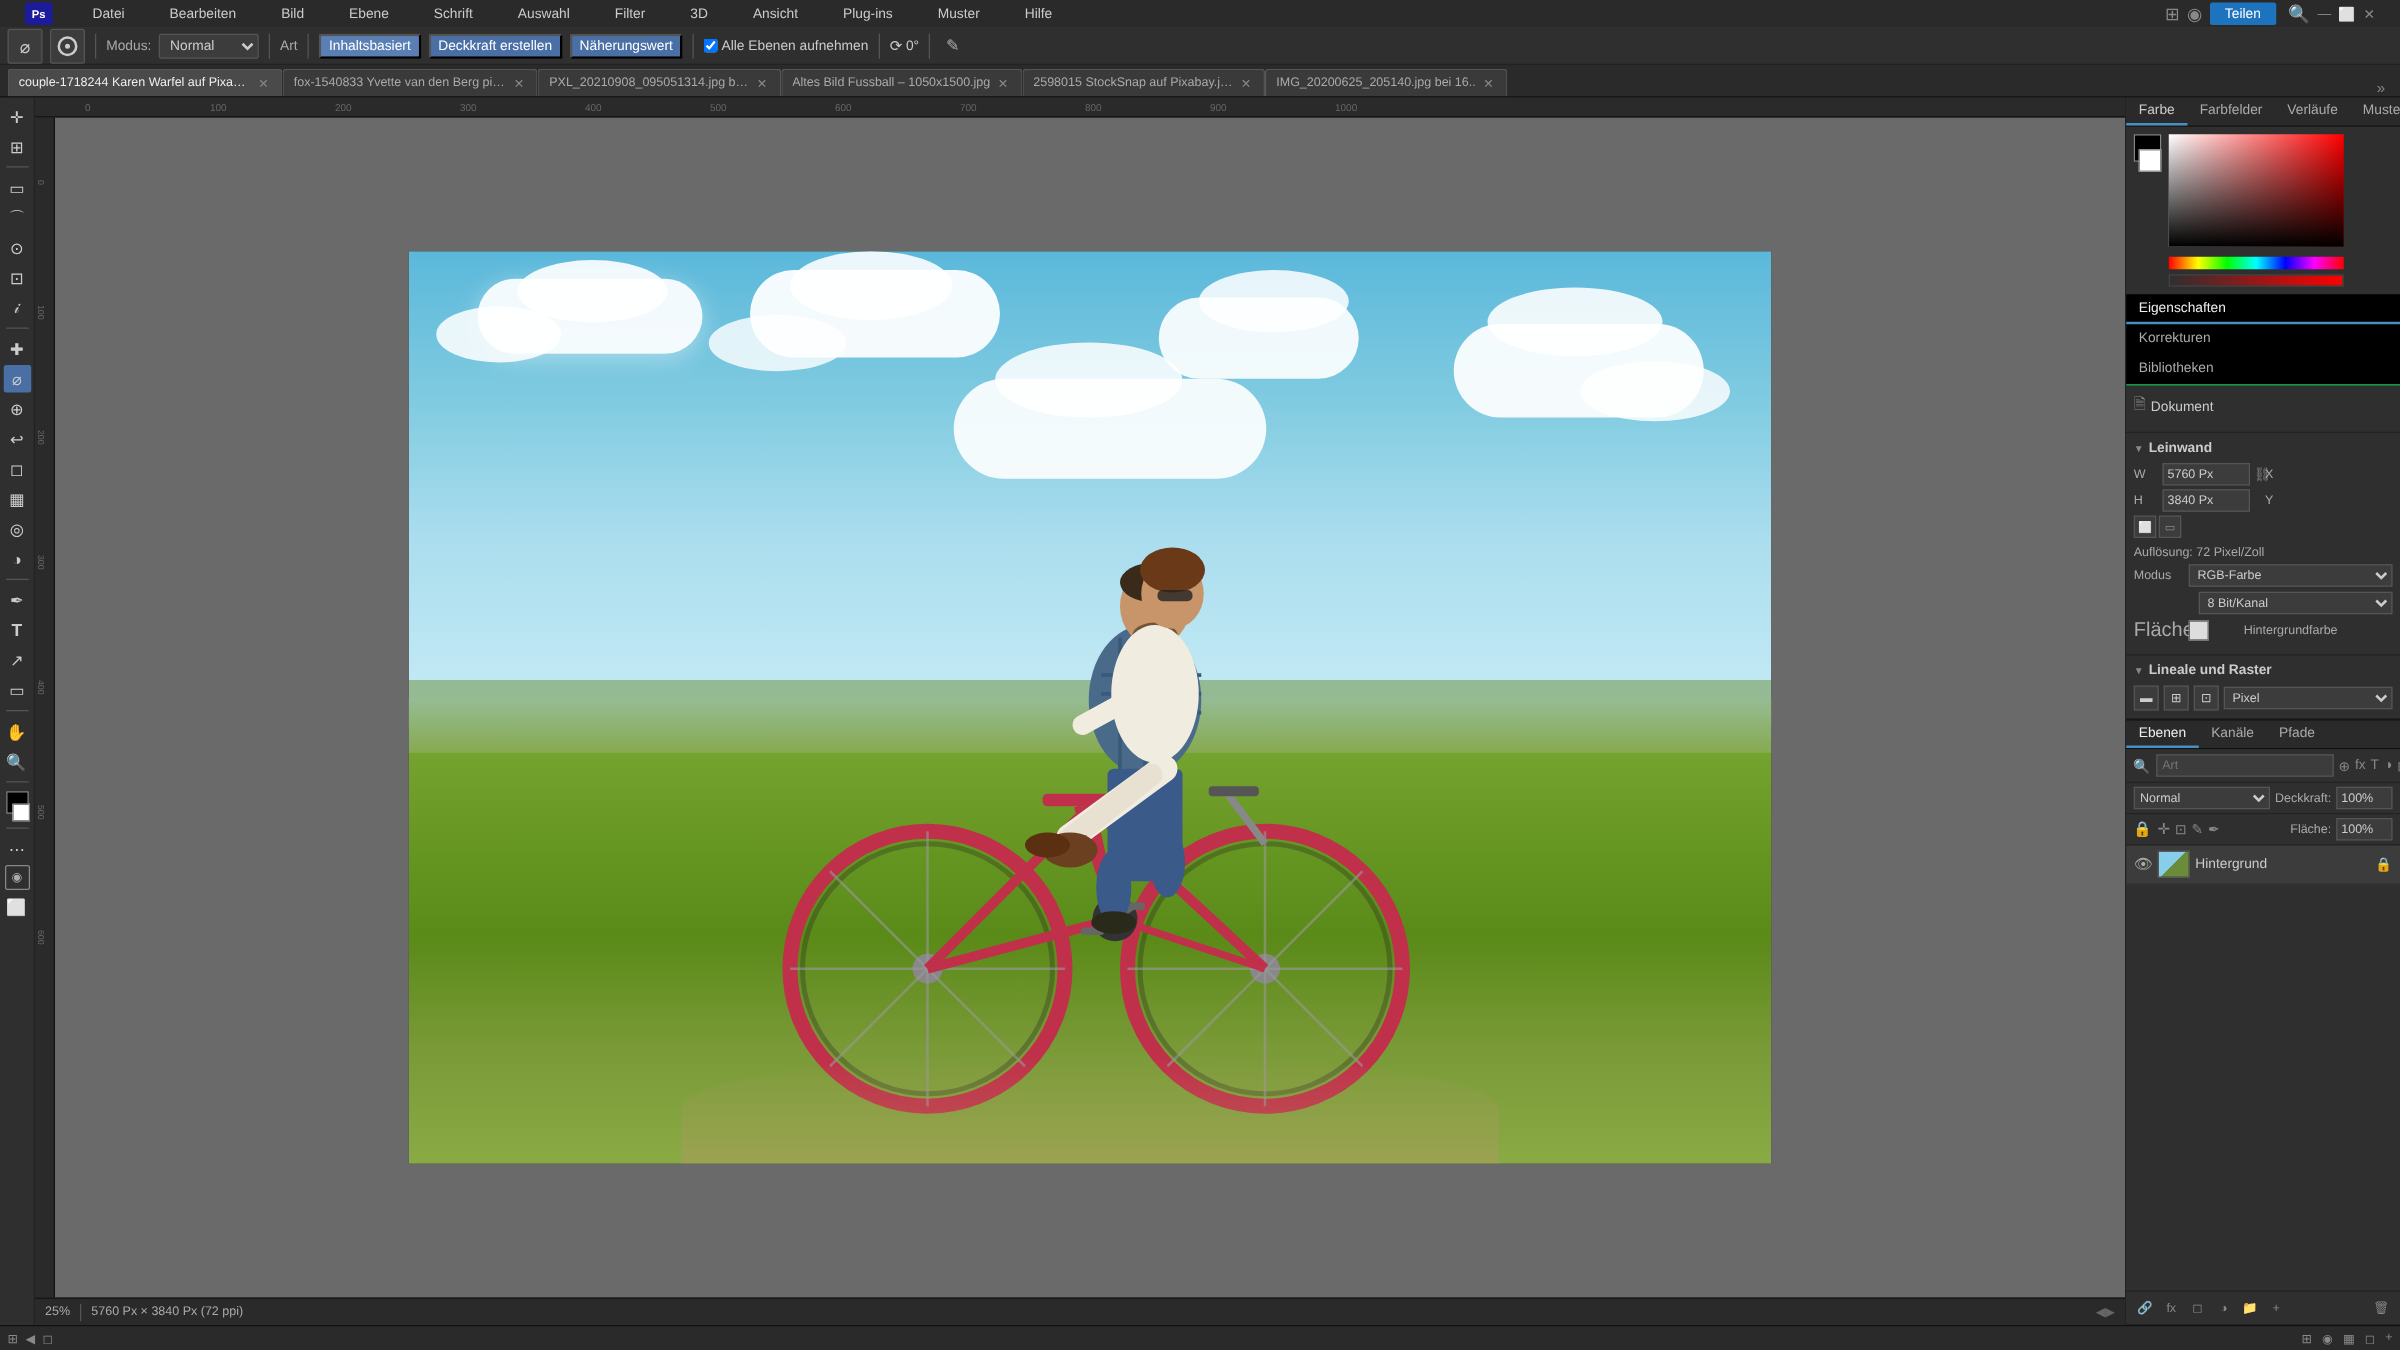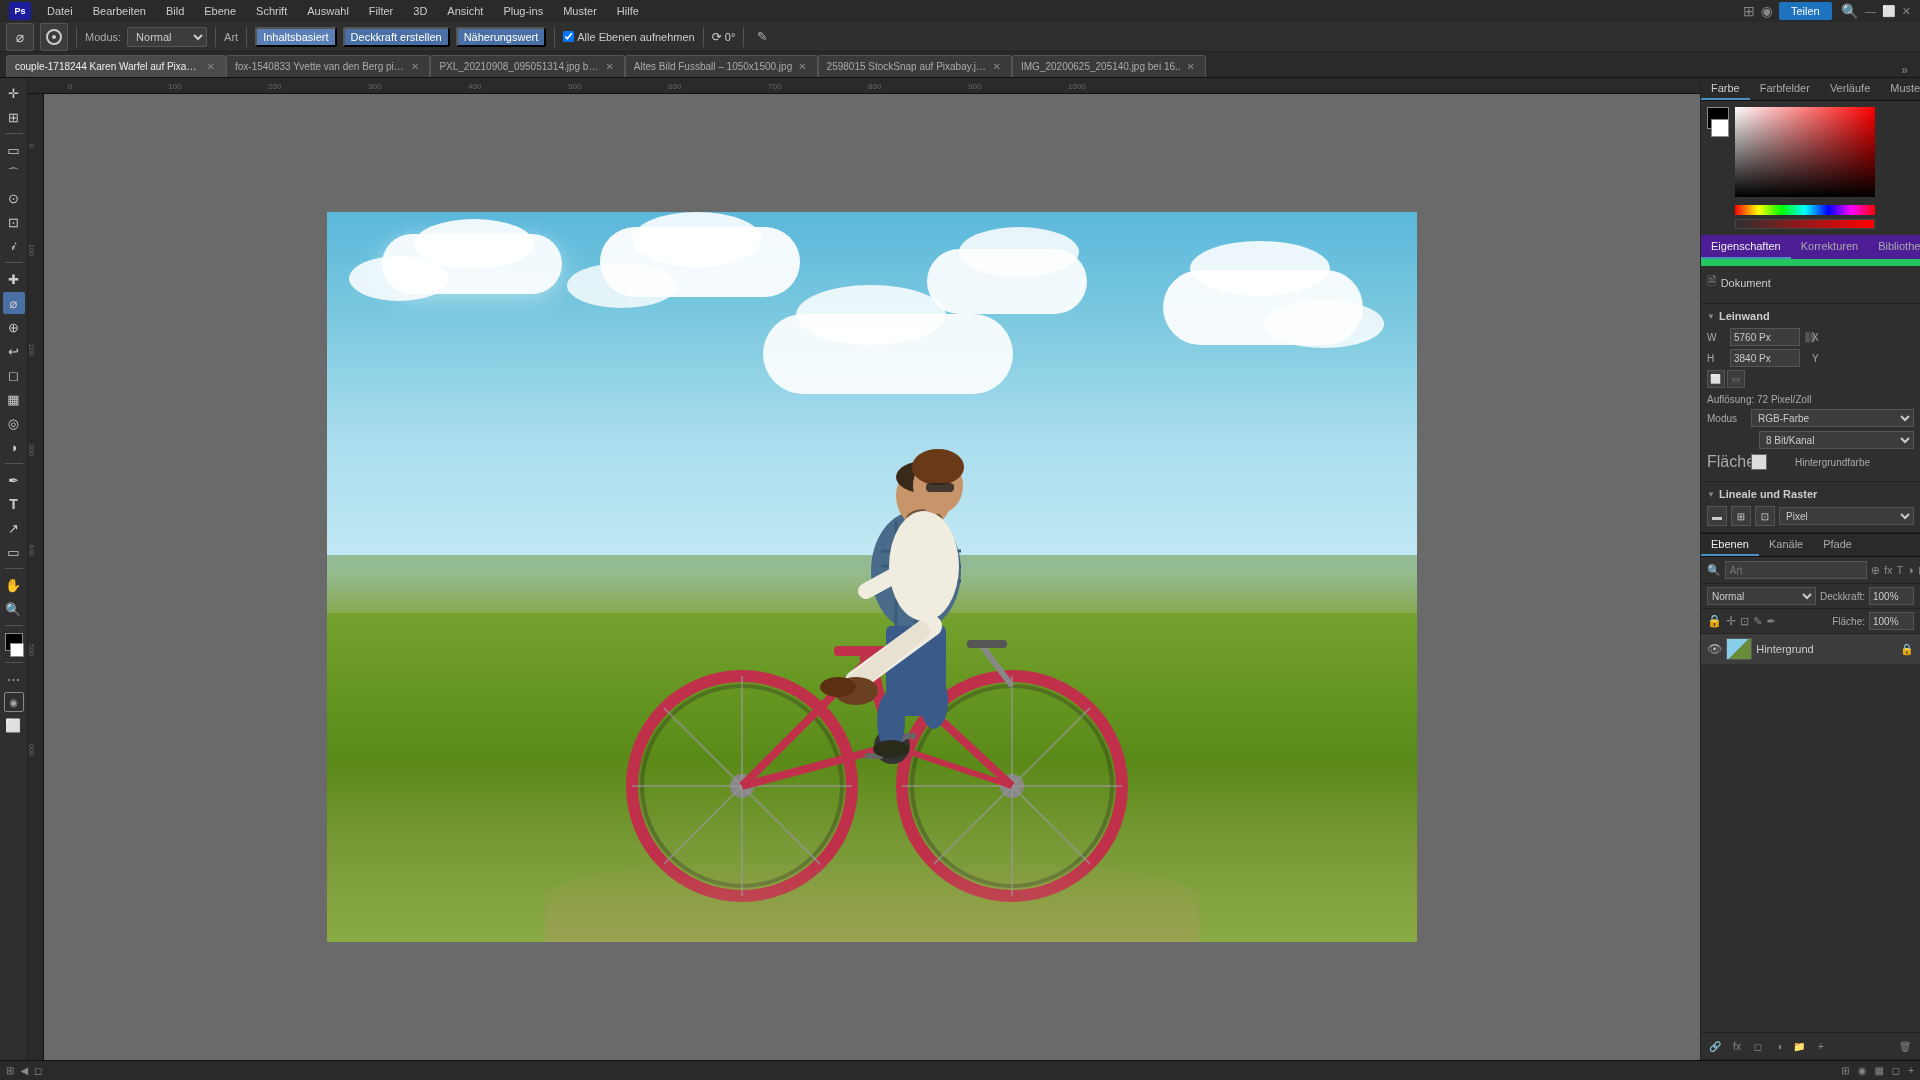--- a/index.html
+++ b/index.html
@@ -14,22 +14,22 @@
       display: flex;
       flex-direction: column;
     }
 
     
     #menu-bar {
       height: 22px;
       background: #2a2a2a;
       display: flex;
       align-items: center;
-      padding: 0 9px;
-      gap: 4px;
+      padding: 0 20px;
+      gap: 20px;
       flex-shrink: 0;
       justify-content: flex-end;
     }
     .menu-item {
       padding: 2px 8px;
       cursor: pointer;
       color: #ccc;
       font-size: 11px;
     }
 
@@ -481,22 +481,23 @@
       width: 1090px;
       height: 730px;
       background: #444;
       position: relative;
       overflow: hidden;
     }
 
     
     .props-tabs-row {
       display: flex;
-      background: #4c1d95;
-      border-bottom: 7px solid #22c55e;
+      background: #000000;
+      border-bottom: 1px solid #22c55e;
+      flex-direction: column;
     }
     .props-tab {
       padding: 5px 10px;
       font-size: 11px;
       color: #aaa;
       cursor: pointer;
       border-bottom: 2px solid transparent;
     }
     .props-tab.active {
       color: #eee;
@@ -798,20 +799,28 @@
 
             <ellipse cx="80" cy="300" rx="22" ry="14" fill="#6a4020"></ellipse>
             <ellipse cx="62" cy="296" rx="18" ry="10" fill="#5a3010"></ellipse>
           </svg>
 
           <div style="position:absolute;bottom:0;left:20%;right:20%;height:12%;background:linear-gradient(180deg,transparent,rgba(180,150,100,0.4));border-radius:50% 50% 0 0;"></div>
         </div>
       </div>
     </div>
 
+    <div id="status-bar">
+      <span>25%</span>
+      <div class="status-sep"></div>
+      <span>5760 Px × 3840 Px (72 ppi)</span>
+      <div style="margin-left:auto;display:flex;gap:8px;">
+        <span style="color:#666;">◀▶</span>
+      </div>
+    </div>
   </div>
 
   <div id="right-panel">
 
     <div class="panel-tabs">
       <div class="panel-tab active">Farbe</div>
       <div class="panel-tab">Farbfelder</div>
       <div class="panel-tab">Verläufe</div>
       <div class="panel-tab">Muster</div>
     </div>

